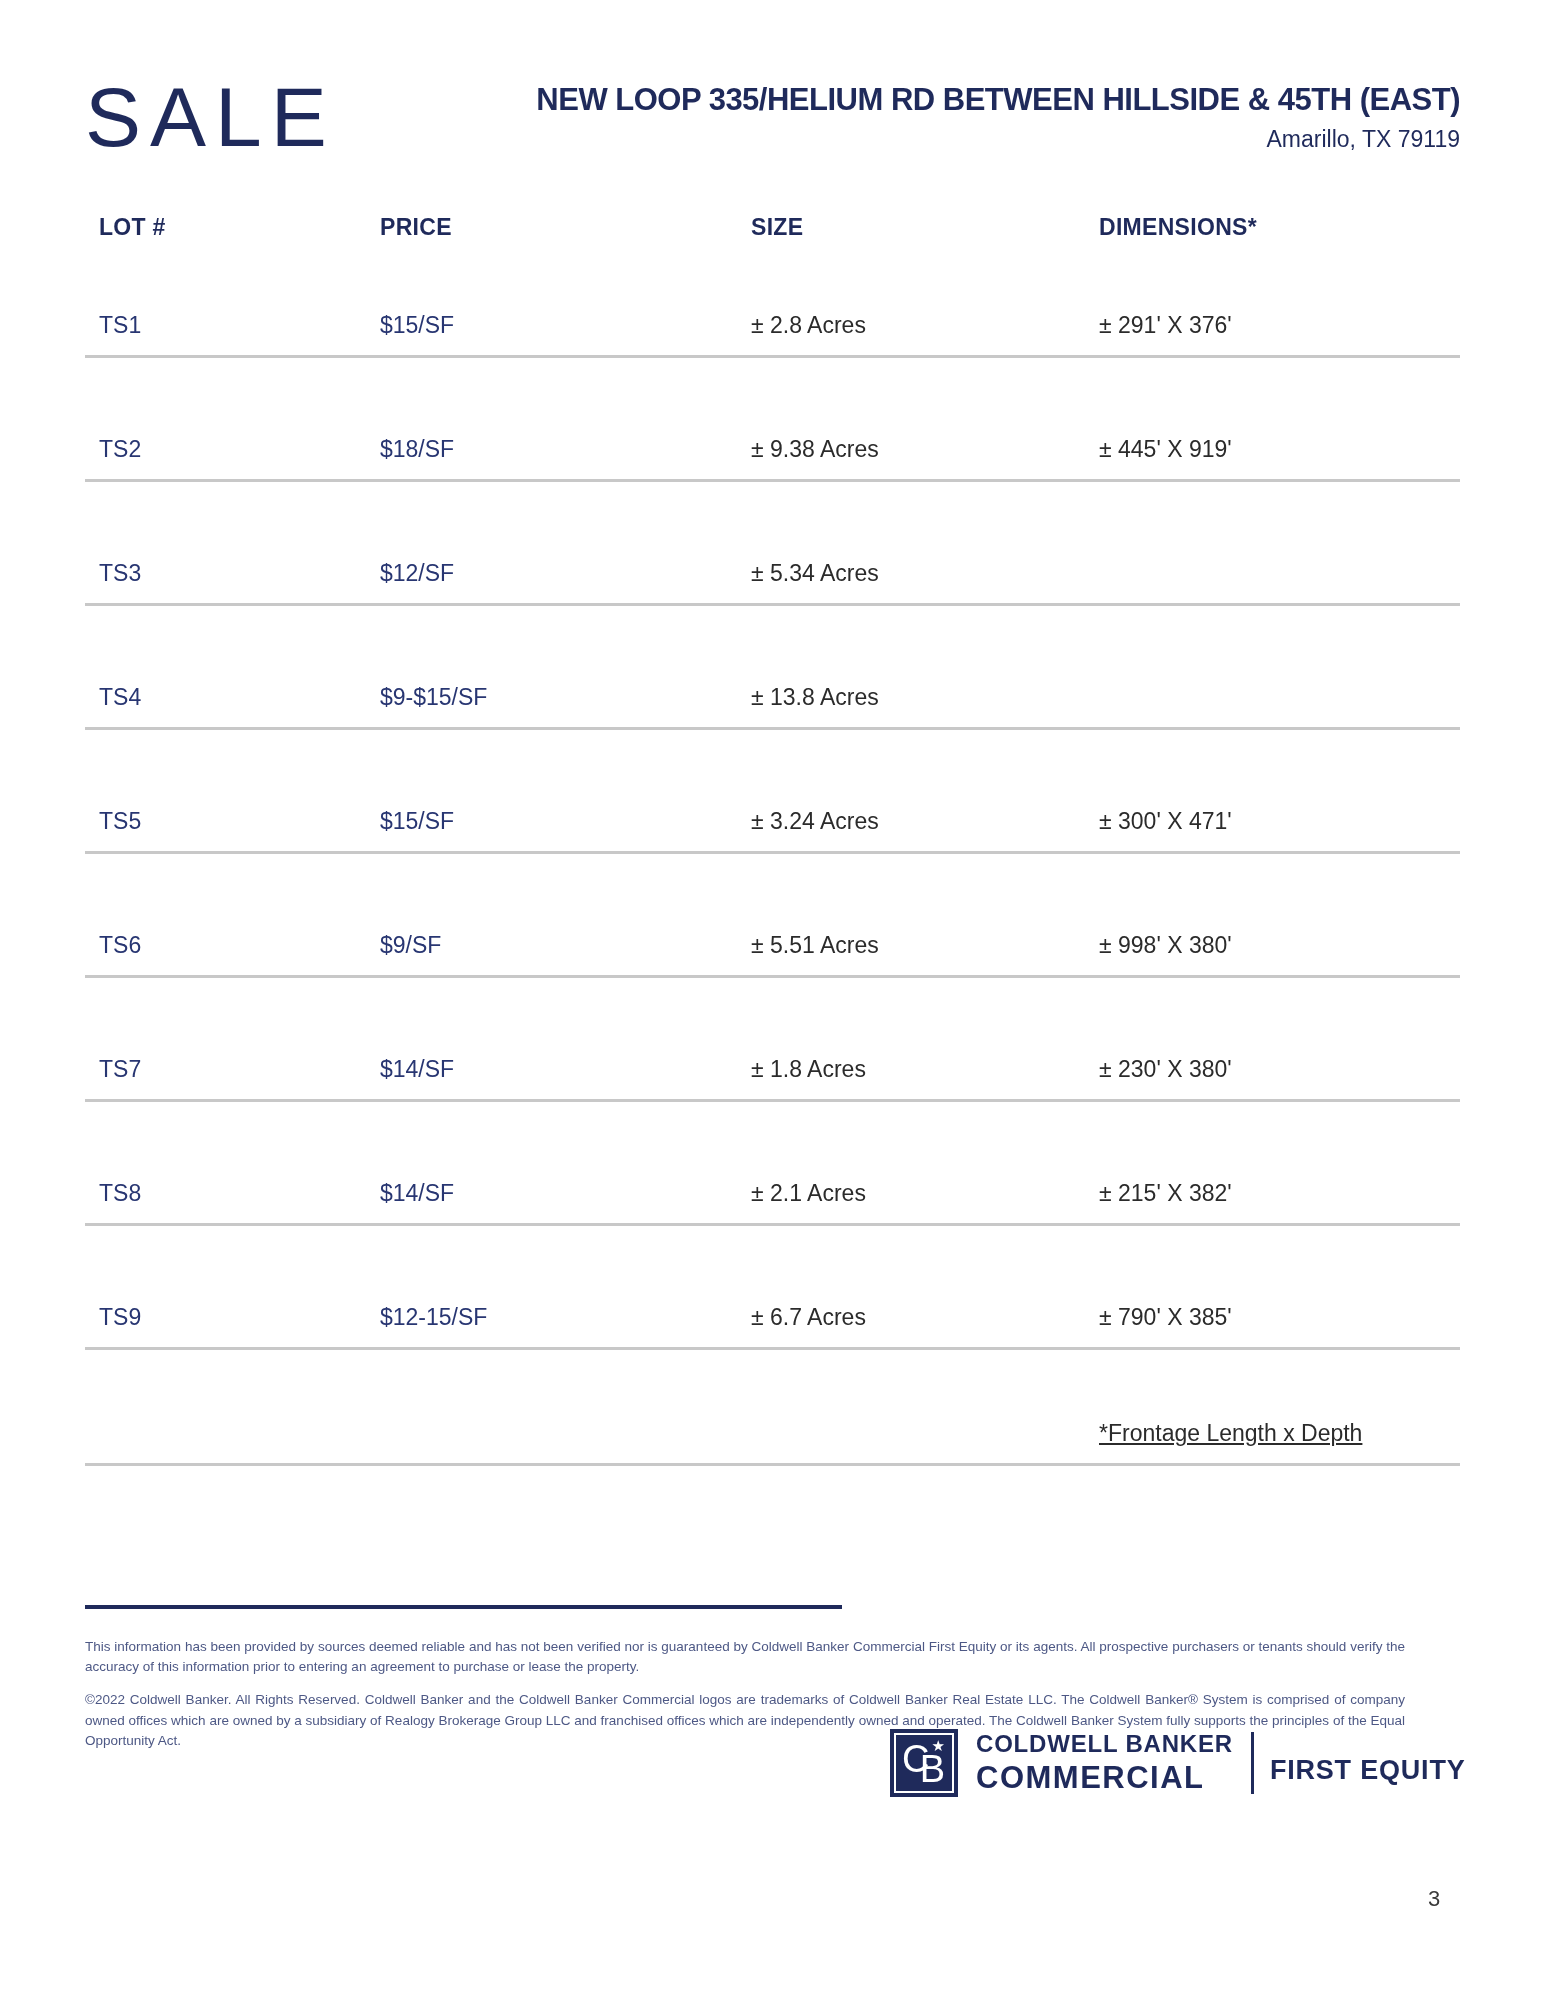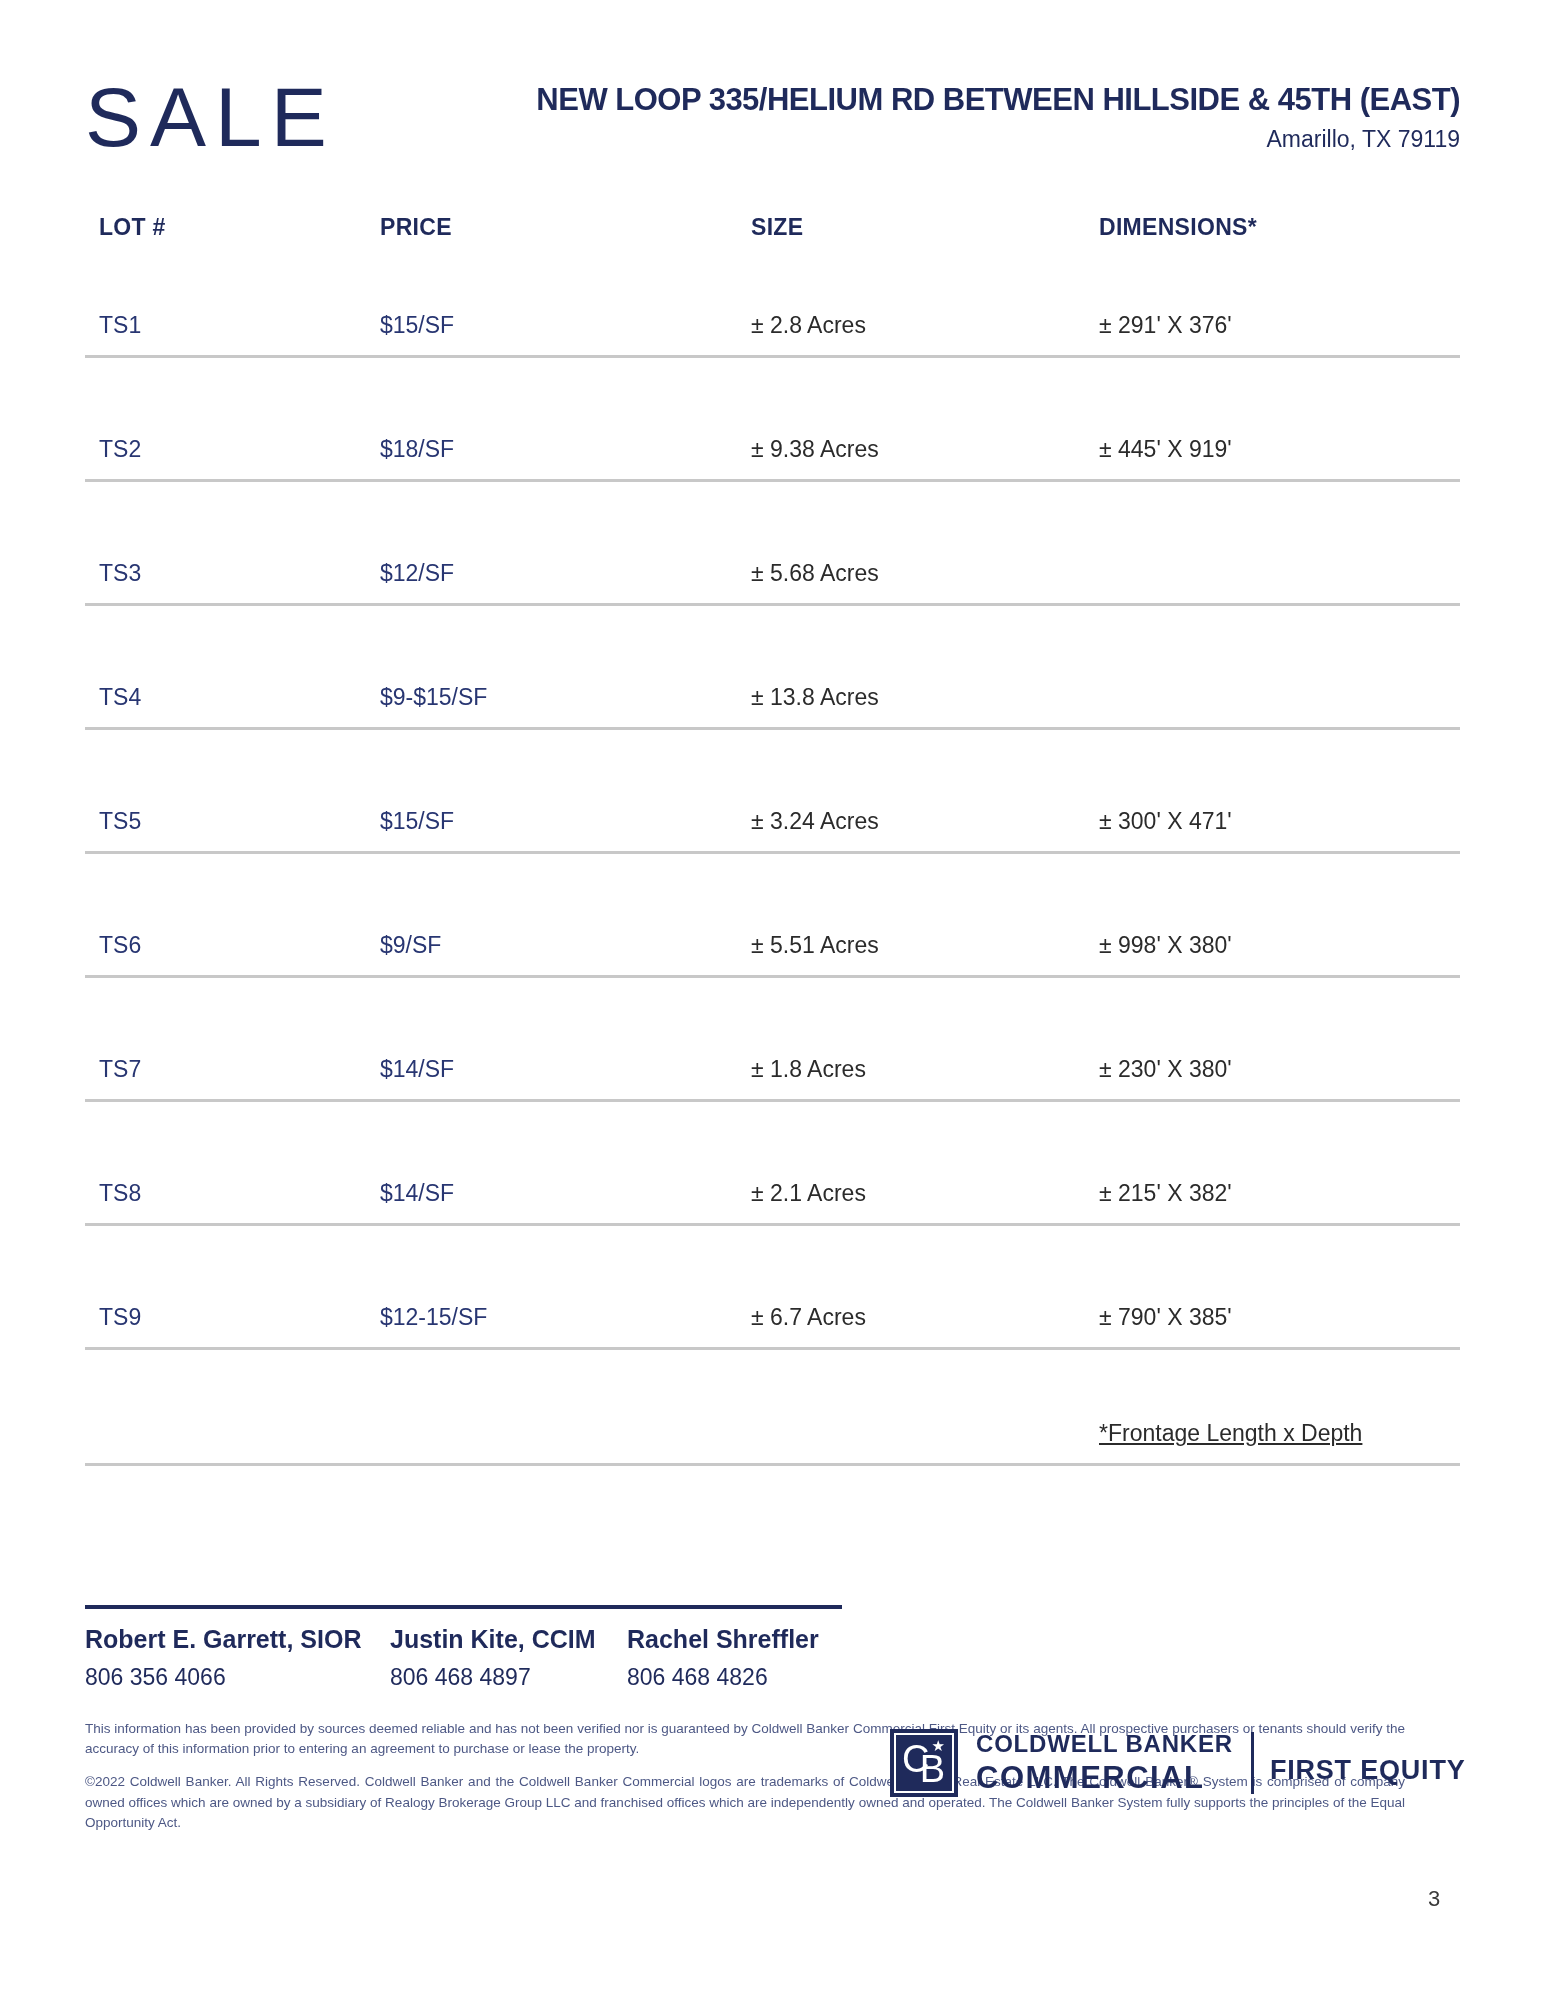--- a/index.html
+++ b/index.html
@@ -127,21 +127,21 @@
       <div class="grid-row data-row">
         <div class="cell lot">TS2</div>
         <div class="cell price">$18/SF</div>
         <div class="cell size">± 9.38 Acres</div>
         <div class="cell dims">± 445' X 919'</div>
       </div>
 
       <div class="grid-row data-row">
         <div class="cell lot">TS3</div>
         <div class="cell price">$12/SF</div>
-        <div class="cell size">± 5.68 Acres</div>
+        <div class="cell size">± 5.34 Acres</div>
         <div class="cell dims"></div>
       </div>
 
       <div class="grid-row data-row">
         <div class="cell lot">TS4</div>
         <div class="cell price">$9-$15/SF</div>
         <div class="cell size">± 13.8 Acres</div>
         <div class="cell dims"></div>
       </div>
 
@@ -183,37 +183,20 @@
 
   <div class="grid-row footnote-row">
     <div></div>
       <div></div>
       <div></div>
     <div class="footnote">*Frontage Length x Depth</div>
   </div>
 
   <div class="footer-rule"></div>
 
-  <div class="contacts">
-
-      <div class="contact">
-        <div class="contact-name">Robert E. Garrett, SIOR</div>
-        <div class="contact-phone">806 356 4066</div>
-      </div>
-
-      <div class="contact">
-        <div class="contact-name">Justin Kite, CCIM</div>
-        <div class="contact-phone">806 468 4897</div>
-      </div>
-
-      <div class="contact">
-        <div class="contact-name">Rachel Shreffler</div>
-        <div class="contact-phone">806 468 4826</div>
-      </div>
-    </div>
 
   <div class="legal">
     <p>This information has been provided by sources deemed reliable and has not been verified nor is guaranteed by Coldwell Banker Commercial First Equity or its agents. All prospective purchasers or tenants should verify the accuracy of this information prior to entering an agreement to purchase or lease the property.</p>
     <p>©2022 Coldwell Banker. All Rights Reserved. Coldwell Banker and the Coldwell Banker Commercial logos are trademarks of Coldwell Banker Real Estate LLC. The Coldwell Banker® System is comprised of company owned offices which are owned by a subsidiary of Realogy Brokerage Group LLC and franchised offices which are independently owned and operated. The Coldwell Banker System fully supports the principles of the Equal Opportunity Act.</p>
   </div>
 
 </div>
 
 <div class="brand">
   <div class="cb-box">

